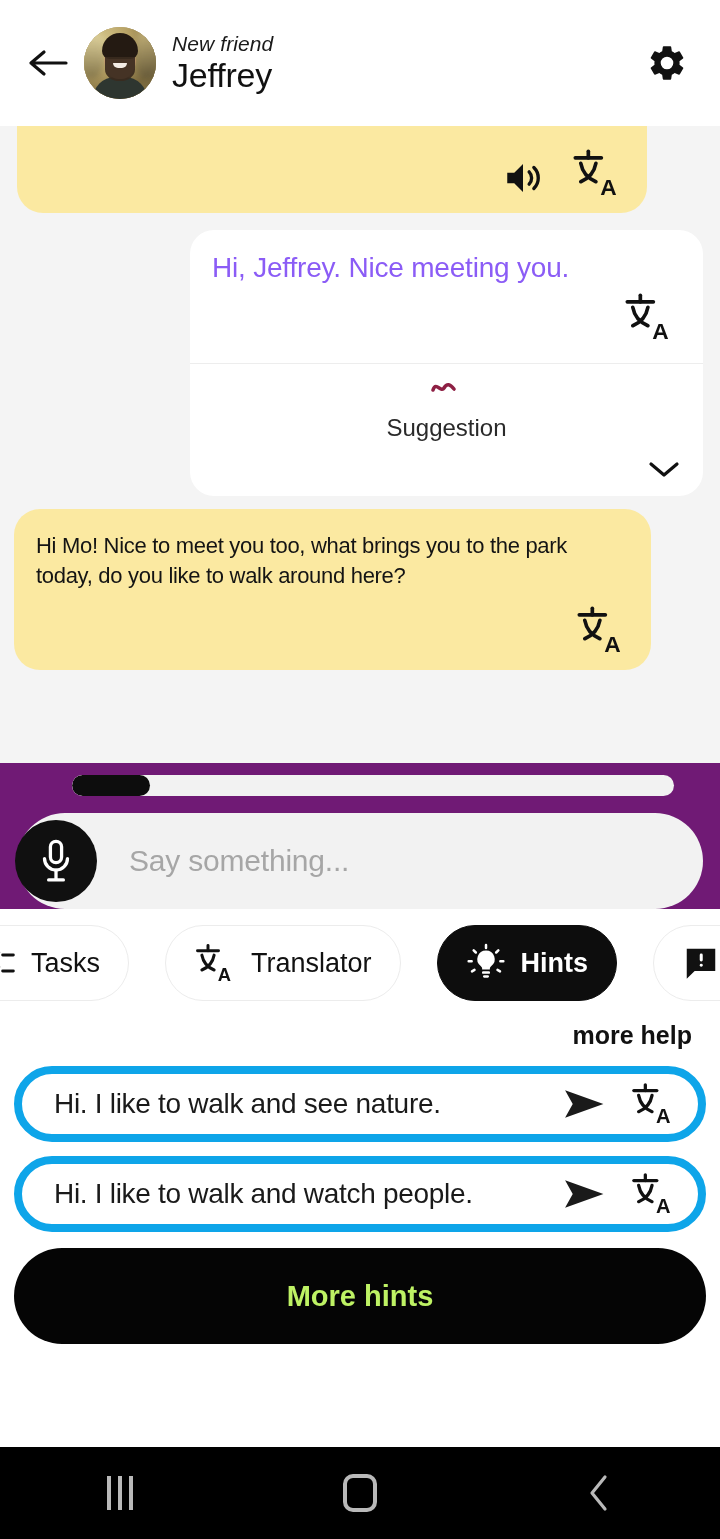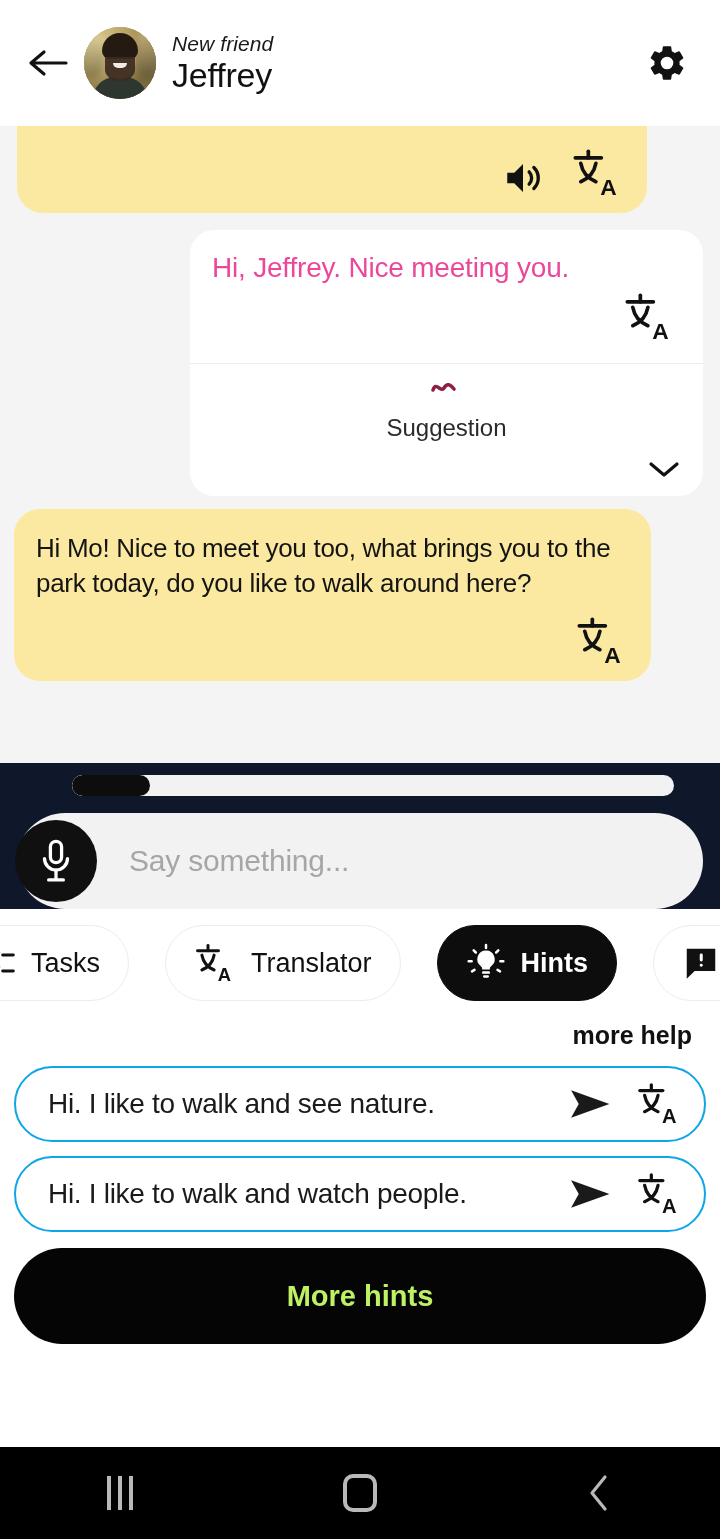--- a/index.html
+++ b/index.html
@@ -111,21 +111,21 @@
   }
   .bubble-white {
     position: absolute; right: 17px; top: 104px;
     width: 513px;
     background: #ffffff;
     border-radius: 24px;
     overflow: hidden;
   }
   .bw-body { padding: 20px 22px 10px 22px; }
   .bw-text {
-    font-size: 28px; color: #ec4899; line-height: 1.25; letter-spacing: -.2px;
+    font-size: 28px; color: #8b5cf6; line-height: 1.25; letter-spacing: -.2px;
   }
   .bw-icons { display: flex; justify-content: flex-end; padding: 6px 6px 10px 0; }
   .bw-sugg {
     border-top: 1px solid #ededed;
     display: flex; align-items: center;
     padding: 14px 22px 16px 22px;
     gap: 16px;
     flex-direction: column;
   }
   .sugg-label { font-size: 24px; color: #2a2a2a; }
@@ -136,28 +136,28 @@
     font-size: 27px; color: #8f9195; letter-spacing: -.1px;
   }
   .bubble-in {
     position: absolute; left: 14px; top: 383px;
     width: 637px;
     background: #fbe9a1;
     border-radius: 26px;
     padding: 22px 22px 14px 22px;
   }
   .bubble-in .bi-text {
-    font-size: 26px; color: #141414; line-height: 1.35; letter-spacing: -.3px;
+    font-size: 22px; color: #141414; line-height: 1.35; letter-spacing: -.3px;
   }
   .bubble-in .bi-icons { display: flex; justify-content: flex-end; padding-top: 14px; padding-right: 2px; }
 
   
   .input-zone {
     flex: 0 0 auto;
-    background: #0f172a;
+    background: #701a75;
     padding: 0 17px;
     position: relative;
   }
   .progress-wrap {
     position: relative; height: 44px; display: flex; align-items: center;
     padding-left: 55px; padding-right: 29px;
   }
   .progress-track {
     width: 100%; height: 21px; background: #f2f2f2; border-radius: 11px;
     position: relative; overflow: hidden;
@@ -217,21 +217,21 @@
     flex: 0 0 auto;
     padding: 0 14px;
   }
   .more-help {
     text-align: right; font-size: 25px; font-weight: bold;
     color: #111111; padding: 12px 14px 16px 0; cursor: pointer;
   }
   .hint-row {
     display: flex; align-items: center;
     height: 76px; margin-bottom: 14px;
-    border: 2px solid #0ea5e9; border-radius: 40px;
+    border: 8px solid #0ea5e9; border-radius: 40px;
     padding: 0 22px 0 32px;
     background: #ffffff; cursor: pointer;
   }
   .hint-text { font-size: 28px; color: #1a1a1a; letter-spacing: -.3px; }
   .hint-icons { margin-left: auto; display: flex; align-items: center; gap: 22px; }
   .more-hints-btn {
     margin: 16px 0 0 0; height: 96px;
     border-radius: 48px; background: #050505; color: #bef264;
     display: flex; align-items: center; justify-content: center;
     font-size: 29px; font-weight: bold; cursor: pointer;

